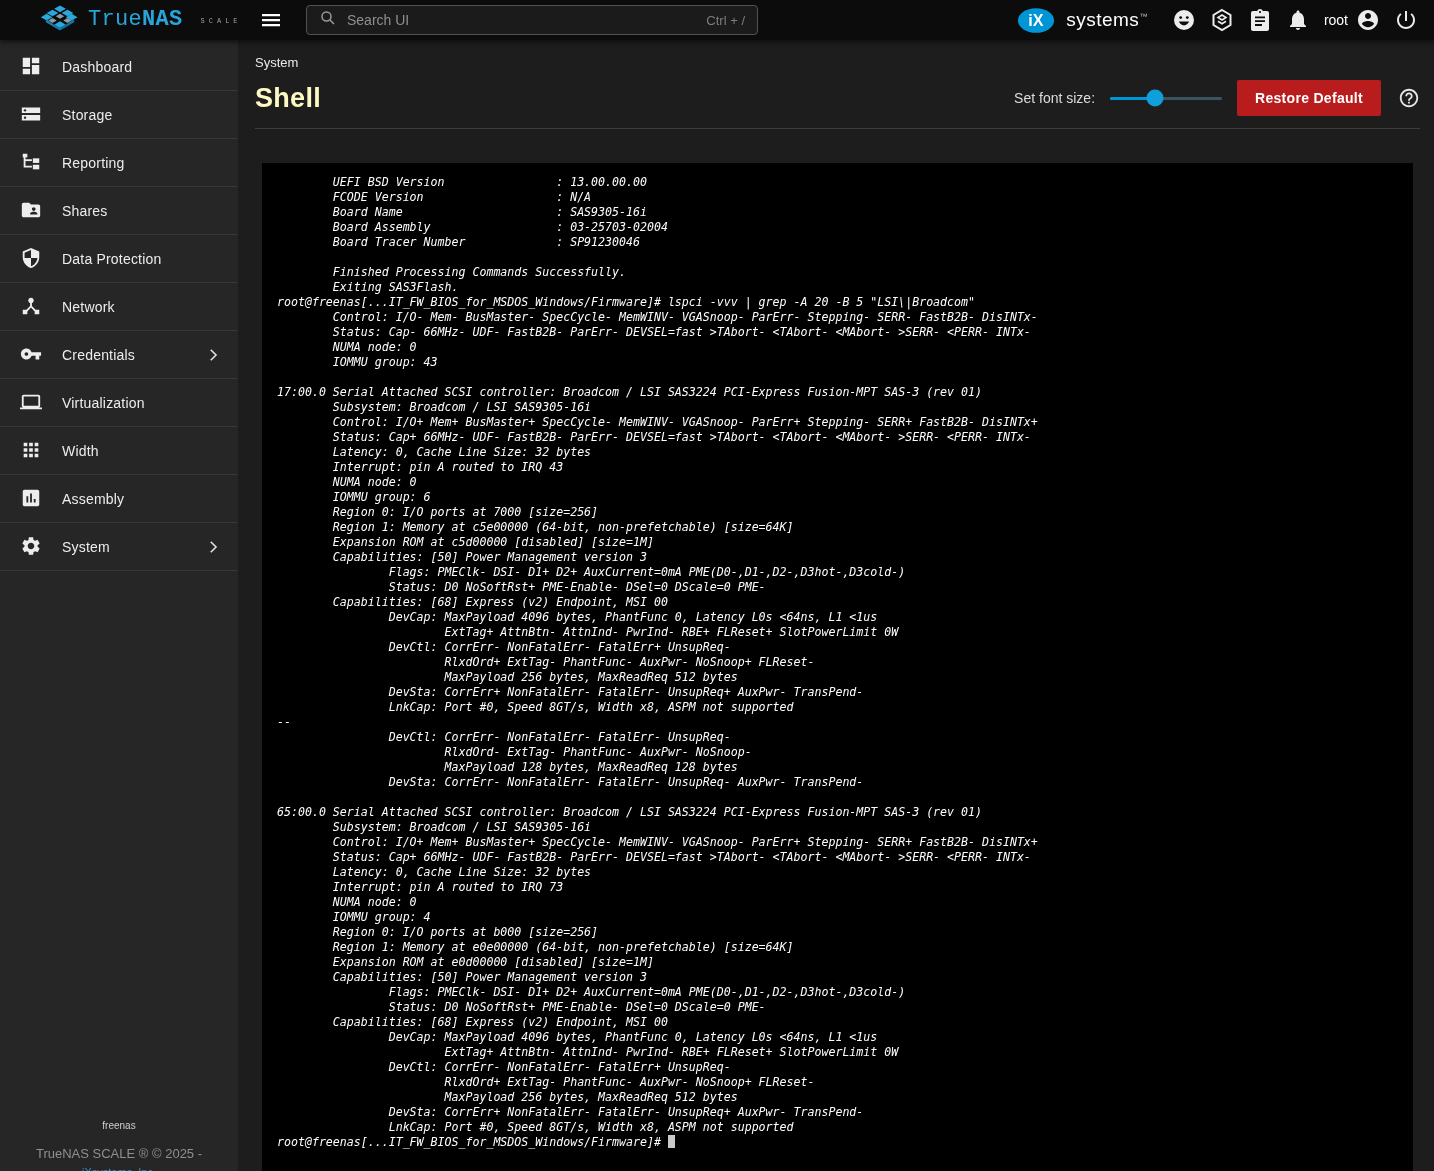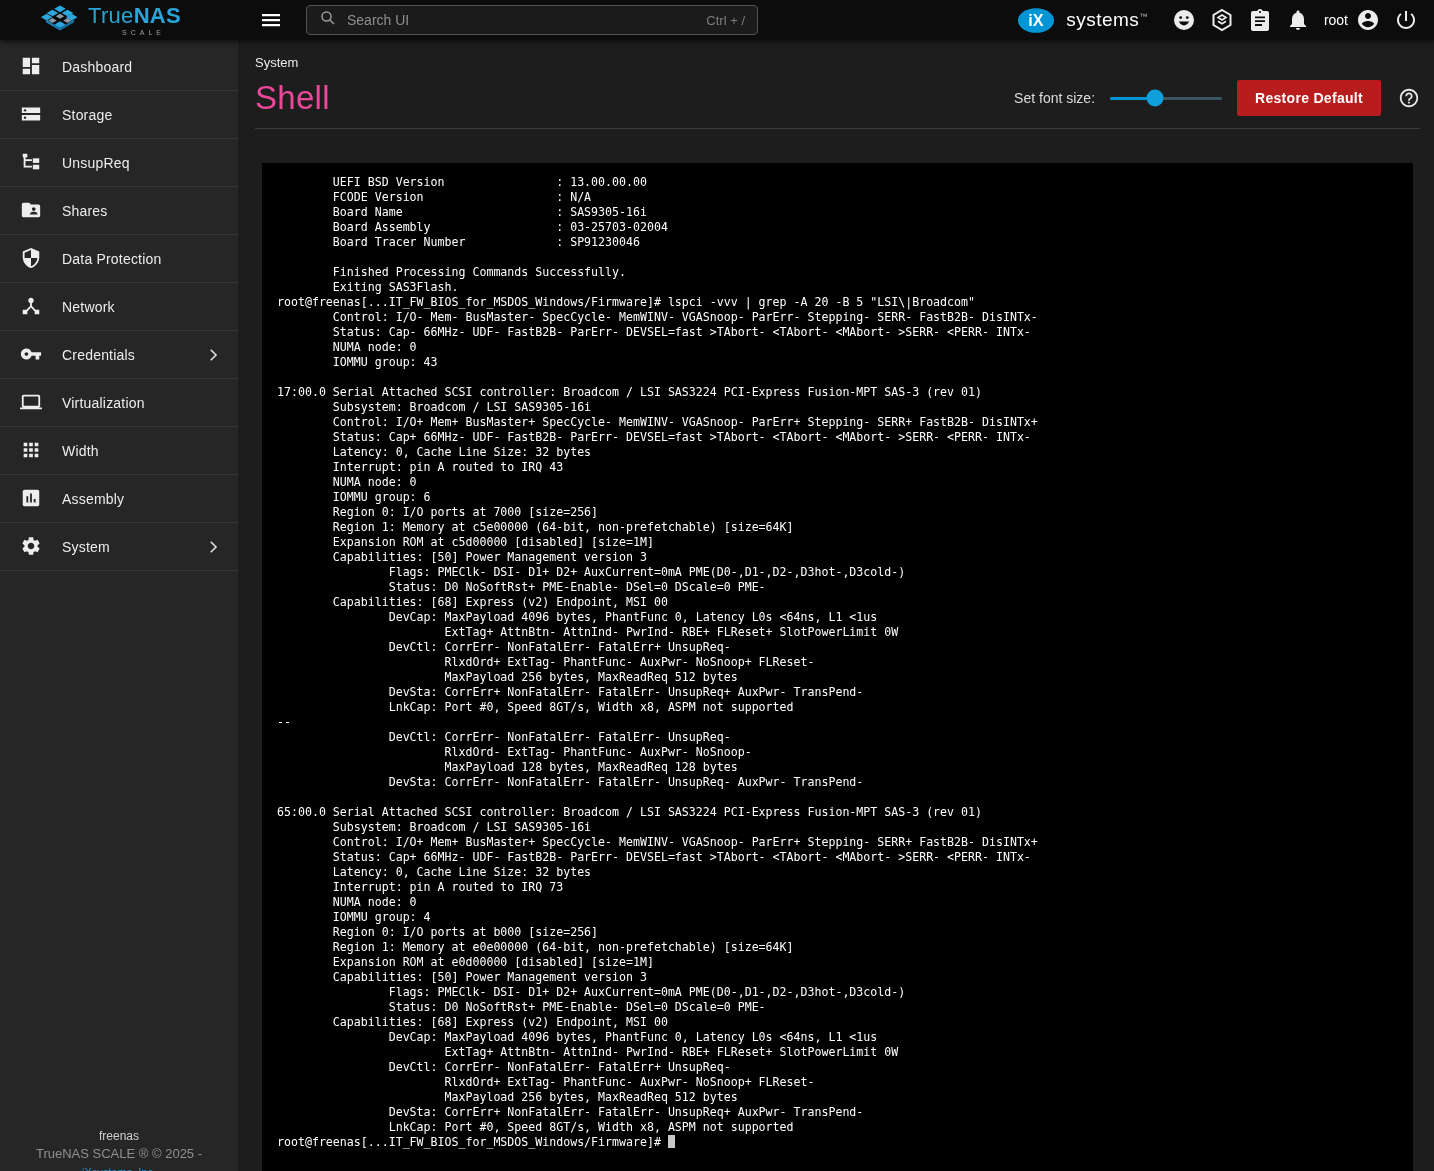--- a/index.html
+++ b/index.html
@@ -9,21 +9,21 @@
     background:#1d1d1d; font-family:"Liberation Sans", sans-serif;
   }
   
   .topbar {
     position:absolute; top:0; left:0; width:1434px; height:40px;
     background:#0c0c0c; display:flex; align-items:center; z-index:5;
     box-shadow:0 2px 5px rgba(0,0,0,.6);
   }
   .logo-area { width:238px; height:40px; display:flex; align-items:center; padding-left:40px; flex:none; cursor:pointer; }
   .logo-mark { margin-right:8px; flex:none; }
-  .brand-text { display:flex; flex-direction:column; line-height:1; }
+  .brand-text { display:flex; flex-direction:row; line-height:1;font-family:Liberation Mono, monospace; }
   .brand-row { font-size:22px; letter-spacing:.3px; color:#2aa5da; }
   .brand-light { font-weight:400; }
   .brand-bold { font-weight:700; }
   .brand-sub { font-size:7px; letter-spacing:4px; color:#9aa0a4; margin-top:2px; align-self:center; padding-left:18px; }
   .hamburger { margin-left:21px; width:24px; height:24px; color:#fff; cursor:pointer; flex:none; }
   .hamburger svg { width:24px; height:24px; fill:currentColor; }
   .search-box {
     margin-left:23px; width:452px; height:30px; background:#1b1b1b;
     border:1px solid #525252; border-radius:4px; display:flex; align-items:center;
     padding:0 12px; gap:8px;justify-content:space-between;
@@ -51,52 +51,52 @@
   .nav-item {
     height:48px; display:flex; align-items:center; padding:0 16px 0 20px;
     border-bottom:1px solid #373737; cursor:pointer;
   }
   .nav-icon { width:24px; height:24px; margin-right:18px; color:#ededed; flex:none; }
   .nav-icon svg { width:22px; height:22px; fill:currentColor; }
   .nav-label { color:#ededed; font-size:14px; letter-spacing:.2px; }
   .nav-chevron { margin-left:auto; width:18px; height:18px; color:#dcdcdc; }
   .nav-chevron svg { width:18px; height:18px; fill:none; stroke:currentColor; stroke-width:2.2; }
   .side-footer { position:absolute; bottom:-7px; left:0; width:100%; text-align:center; }
-  .hostname { color:#cfcfcf; font-size:12px; margin-bottom:3px; }
+  .hostname { color:#cfcfcf; font-size:10px; margin-bottom:15px; }
   .copyright { color:#8f8f8f; font-size:13px; margin-bottom:5px; }
   .copy-link { color:#2196d8; font-size:11px; cursor:pointer; }
   
   .main {
     position:absolute; top:40px; left:238px; right:0; bottom:0;
     background:#1d1d1d; display:flex; flex-direction:column;
   }
   .main-header { padding:13px 14px 0 17px; }
   .breadcrumb { font-size:13px; color:#eaeaea; display:inline-block; cursor:pointer; margin-bottom:10px; }
   .title-row { display:flex; align-items:center; justify-content:space-between; padding-bottom:12px; }
-  .page-title { font-size:33px; font-weight:400; color:#ec4899; letter-spacing:.3px; line-height:36px; }
+  .page-title { font-size:27px; font-weight:700; color:#fef9c3; letter-spacing:.3px; line-height:36px; }
   .toolbar { display:flex; align-items:center; gap:15px; }
   .font-label { font-size:14px; color:#dcdcdc; }
   .slider { width:112px; height:3px; background:#3a5560; border-radius:2px; position:relative; cursor:pointer; }
   .slider-fill { position:absolute; left:0; top:0; height:100%; background:#0095d5; border-radius:2px; }
   .slider-thumb {
     position:absolute; top:50%; transform:translate(-50%,-50%);
     width:17px; height:17px; border-radius:50%; background:#0fa0dc; cursor:pointer;
   }
   .restore-btn {
     background:#b91c1c; color:#fff; border:none; font-weight:700; font-size:14px;
     padding:10px 18px; letter-spacing:.3px; cursor:pointer; border-radius:2px;
     font-family:"Liberation Sans", sans-serif;
   }
   .help-icon { width:22px; height:22px; color:#e6e6e6; cursor:pointer; margin-left:2px; }
   .help-icon svg { width:22px; height:22px; fill:currentColor; }
   .header-divider { height:1px; background:#3d3d3d; margin:0 14px 0 17px; flex:none; }
   
   .terminal {
     margin:34px 21px 0 24px; flex:1; background:#000; overflow:hidden;
-    padding:12px 0 0 15px; cursor:text;
+    padding:12px 0 0 15px; cursor:text;font-style:italic;
   }
   .terminal pre {
     margin:0; font-family:"DejaVu Sans Mono", monospace; font-size:11.6px;
     line-height:15px; color:#fff; white-space:pre;
   }
   .cursor { display:inline-block; width:7px; height:13px; background:#c9c9c9; vertical-align:-2px; }
 </style>
 </head>
 <body>
 
@@ -207,21 +207,21 @@
         <span class="nav-label">Storage</span>
       </div>
       <div class="nav-item">
         <span class="nav-icon"><svg viewBox="0 0 24 24">
             <path d="M5 5v12h8" fill="none" stroke="currentColor" stroke-width="2"></path>
             <path d="M5 10h8" fill="none" stroke="currentColor" stroke-width="2"></path>
             <rect x="3" y="3" width="5" height="4"></rect>
             <rect x="14" y="8" width="7" height="5"></rect>
             <rect x="14" y="15" width="7" height="5"></rect>
           </svg></span>
-        <span class="nav-label">UnsupReq</span>
+        <span class="nav-label">Reporting</span>
       </div>
       <div class="nav-item">
         <span class="nav-icon"><svg viewBox="0 0 24 24">
             <path d="M20 6h-8l-2-2H4c-1.1 0-2 .9-2 2v12c0 1.1.9 2 2 2h16c1.1 0 2-.9 2-2V8c0-1.1-.9-2-2-2zm-5 3c1.1 0 2 .9 2 2s-.9 2-2 2-2-.9-2-2 .9-2 2-2zm4 8h-8v-1c0-1.33 2.67-2 4-2s4 .67 4 2v1z"></path>
           </svg></span>
         <span class="nav-label">Shares</span>
       </div>
       <div class="nav-item">
         <span class="nav-icon"><svg viewBox="0 0 24 24">
             <path d="M12 1L3 5v6c0 5.55 3.84 10.74 9 12 5.16-1.26 9-6.45 9-12V5l-9-4zm0 10.99h7c-.53 4.12-3.28 7.79-7 8.94V12H5V6.3l7-3.11v8.8z"></path>

